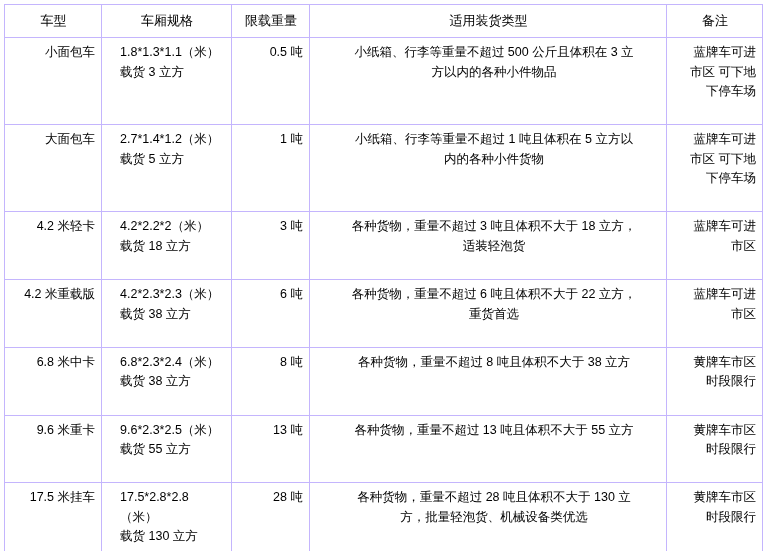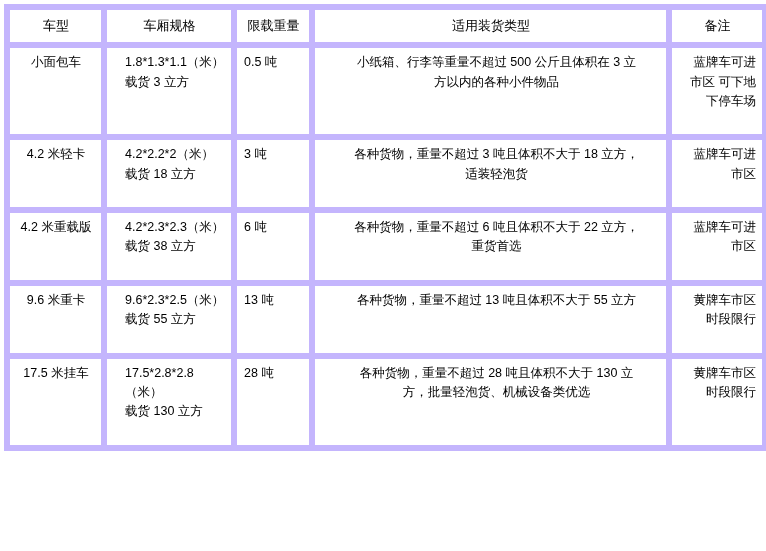--- a/index.html
+++ b/index.html
@@ -20,42 +20,42 @@
     box-sizing: border-box;
     padding: 4px 4px 0 4px;
   }
   table.vehicle-table {
     border-collapse: collapse;
     width: 758px;
     table-layout: fixed;
   }
   table.vehicle-table th,
   table.vehicle-table td {
-    border: 6px solid #c4b5fd;
+    border: 1px solid #c4b5fd;
     vertical-align: top;
     padding: 5px 6px 23px 7px;
     font-size: 12.5px;
     line-height: 1.55;
     font-weight: normal;
   }
   table.vehicle-table thead th {
     text-align: center;
     font-size: 13px;
     padding-top: 6px;
     padding-bottom: 6px;
   }
   col.c-type  { width: 97px; }
   col.c-spec  { width: 130px; }
   col.c-load  { width: 78px; }
   col.c-goods { width: 357px; }
   col.c-note  { width: 96px; }
 
-  td.cell-type { text-align: center; }
+  td.cell-type { text-align: right; }
   td.cell-spec { text-align: left; }
-  td.cell-load { text-align: left; }
+  td.cell-load { text-align: right; }
   td.cell-goods { text-align: center; }
   td.cell-note { text-align: right; }
   .line { display: block; white-space: pre-wrap; margin-left: 11px; }
 </style>
 </head>
 <body>
 
 <div class="sheet">
   <table class="vehicle-table">
     <colgroup>
@@ -87,20 +87,37 @@
             <span class="line">小纸箱、行李等重量不超过 500 公斤且体积在 3 立</span>
             <span class="line">方以内的各种小件物品</span>
           </td>
           <td class="cell-note">
             <span class="line">蓝牌车可进</span>
             <span class="line">市区 可下地</span>
             <span class="line">下停车场</span>
           </td>
         </tr>
         <tr>
+          <td class="cell-type">大面包车</td>
+          <td class="cell-spec">
+            <span class="line">2.7*1.4*1.2（米）</span>
+            <span class="line">载货 5 立方</span>
+          </td>
+          <td class="cell-load">1 吨</td>
+          <td class="cell-goods">
+            <span class="line">小纸箱、行李等重量不超过 1 吨且体积在 5 立方以</span>
+            <span class="line">内的各种小件货物</span>
+          </td>
+          <td class="cell-note">
+            <span class="line">蓝牌车可进</span>
+            <span class="line">市区 可下地</span>
+            <span class="line">下停车场</span>
+          </td>
+        </tr>
+        <tr>
           <td class="cell-type">4.2 米轻卡</td>
           <td class="cell-spec">
             <span class="line">4.2*2.2*2（米）</span>
             <span class="line">载货 18 立方</span>
           </td>
           <td class="cell-load">3 吨</td>
           <td class="cell-goods">
             <span class="line">各种货物，重量不超过 3 吨且体积不大于 18 立方，</span>
             <span class="line">适装轻泡货</span>
           </td>
@@ -116,20 +133,35 @@
             <span class="line">载货 38 立方</span>
           </td>
           <td class="cell-load">6 吨</td>
           <td class="cell-goods">
             <span class="line">各种货物，重量不超过 6 吨且体积不大于 22 立方，</span>
             <span class="line">重货首选</span>
           </td>
           <td class="cell-note">
             <span class="line">蓝牌车可进</span>
             <span class="line">市区</span>
+          </td>
+        </tr>
+        <tr>
+          <td class="cell-type">6.8 米中卡</td>
+          <td class="cell-spec">
+            <span class="line">6.8*2.3*2.4（米）</span>
+            <span class="line">载货 38 立方</span>
+          </td>
+          <td class="cell-load">8 吨</td>
+          <td class="cell-goods">
+            <span class="line">各种货物，重量不超过 8 吨且体积不大于 38 立方</span>
+          </td>
+          <td class="cell-note">
+            <span class="line">黄牌车市区</span>
+            <span class="line">时段限行</span>
           </td>
         </tr>
         <tr>
           <td class="cell-type">9.6 米重卡</td>
           <td class="cell-spec">
             <span class="line">9.6*2.3*2.5（米）</span>
             <span class="line">载货 55 立方</span>
           </td>
           <td class="cell-load">13 吨</td>
           <td class="cell-goods">

